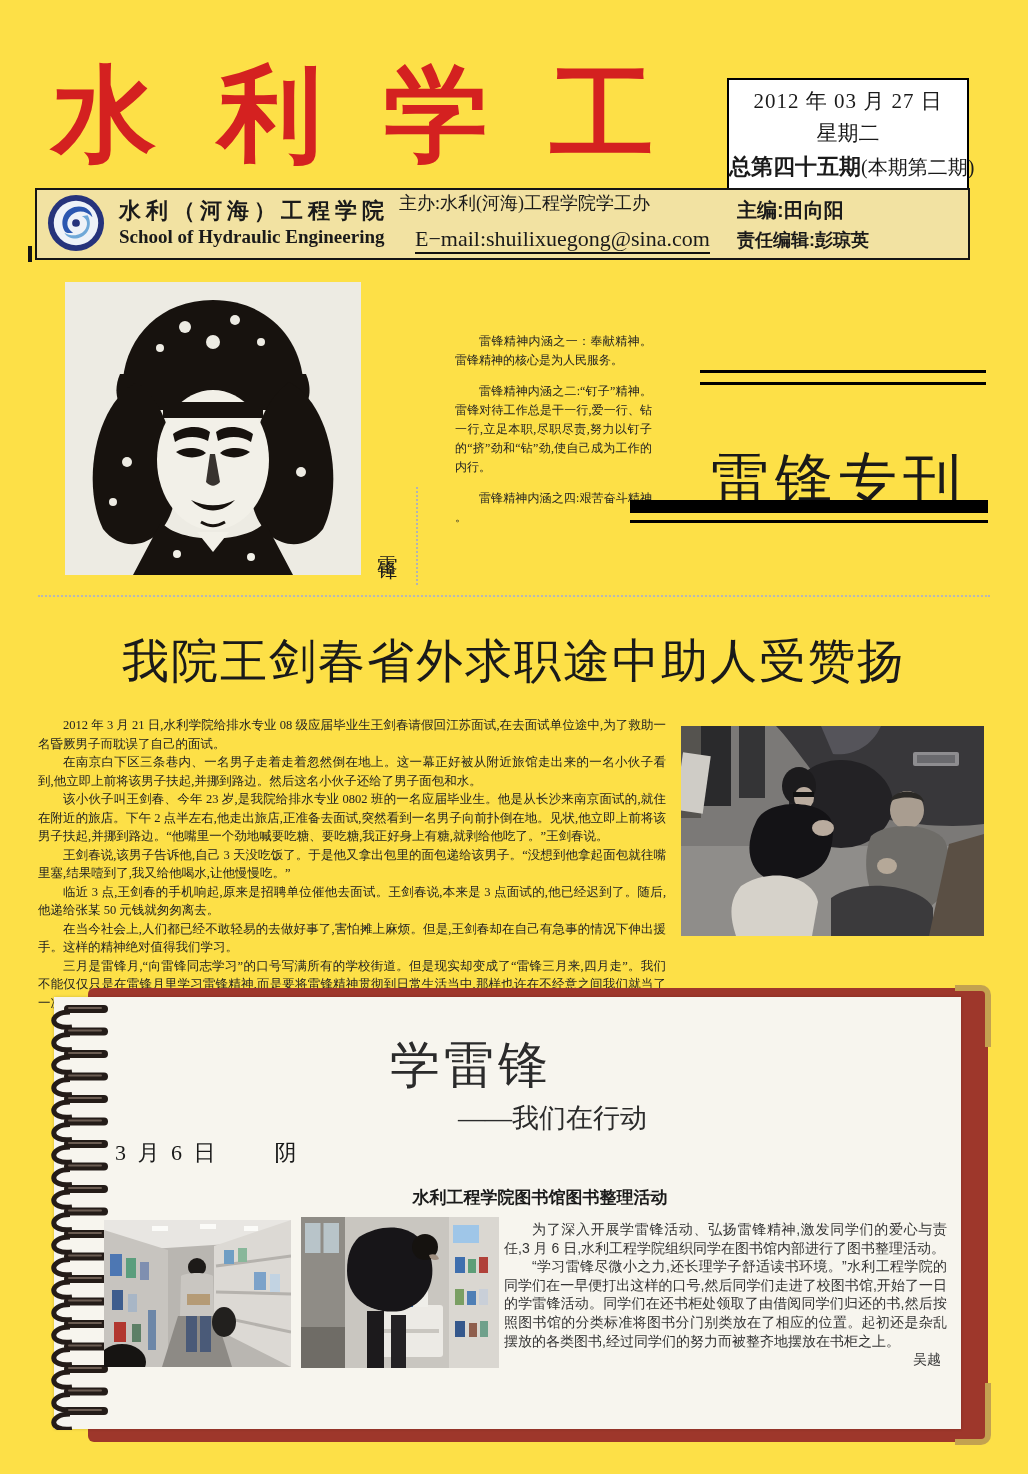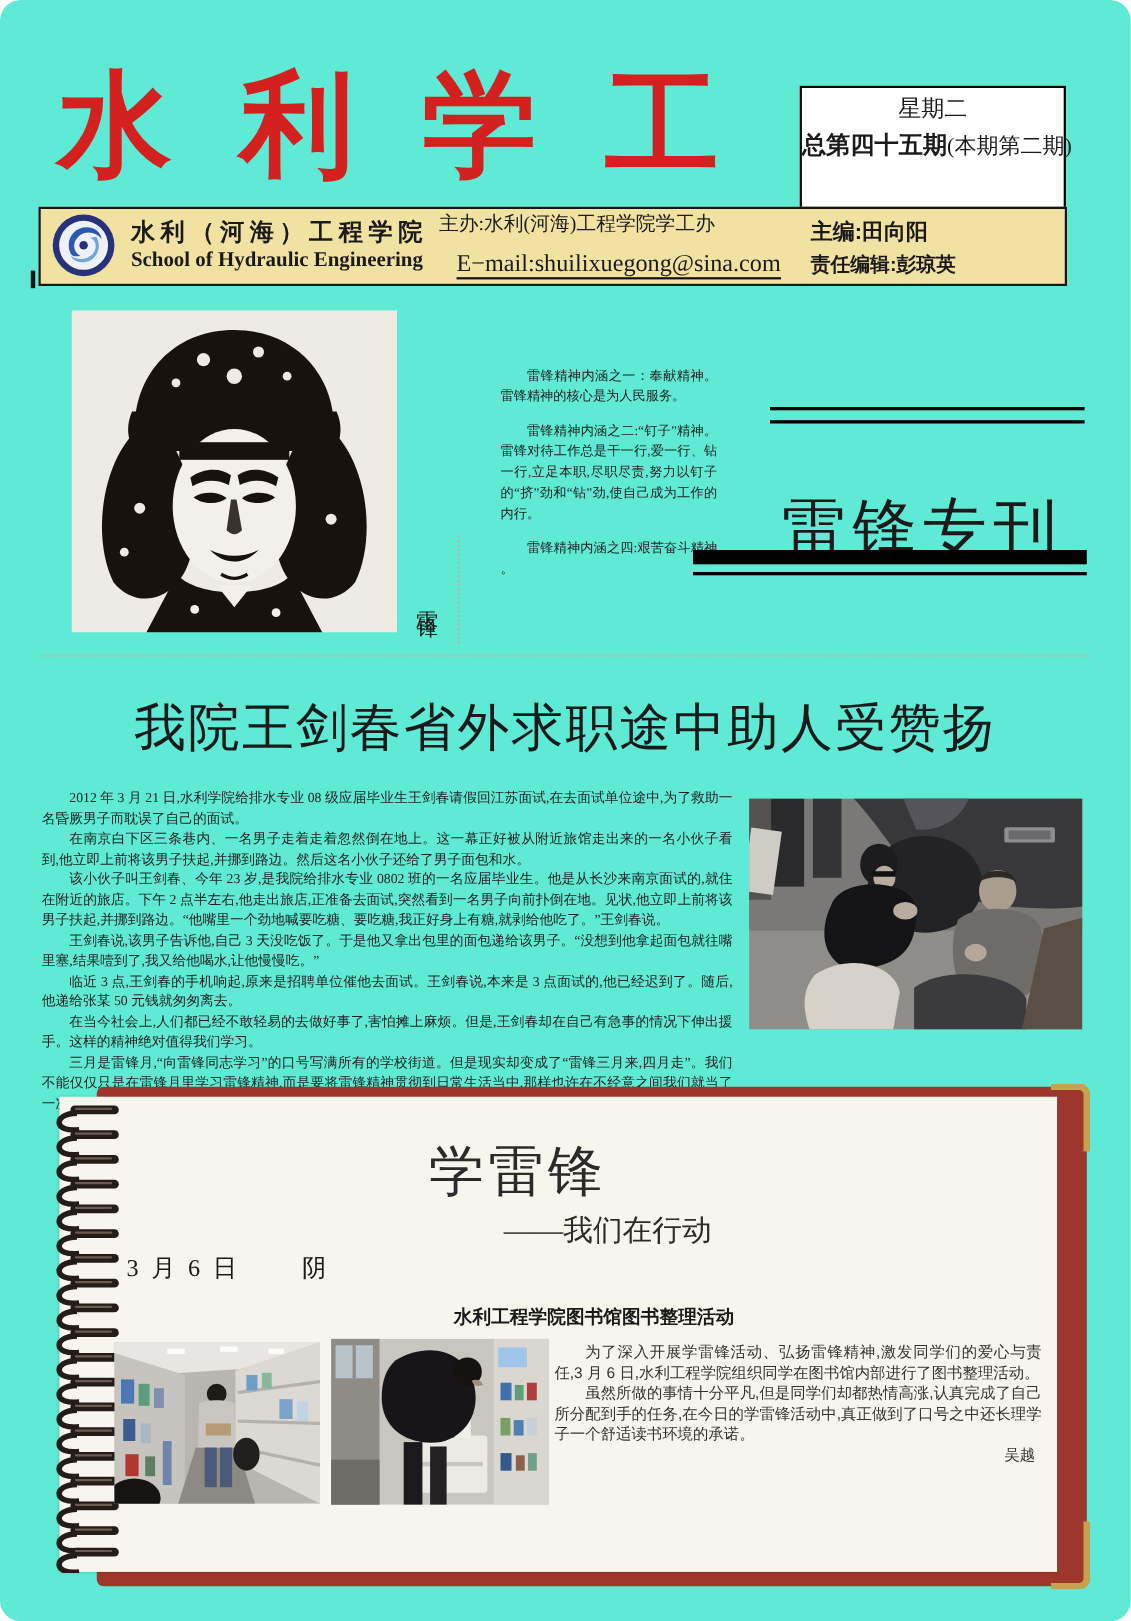--- a/index.html
+++ b/index.html
@@ -1,17 +1,17 @@
 <!DOCTYPE html>
 <html><head>
 <meta charset="utf-8">
 <style>
   html,body{margin:0;padding:0;background:#ffffff;}
-  #page{position:relative;width:1028px;height:1474px;background:#5eead4;overflow:hidden;
-        font-family:"Liberation Serif","DejaVu Serif",serif;color:#1a1a1a;border-radius:19px;}
+  #page{position:relative;width:1028px;height:1474px;background:#fde047;overflow:hidden;
+        font-family:"Liberation Serif","DejaVu Serif",serif;color:#1a1a1a;}
   .abs{position:absolute;}
 
   
   .masthead-title{left:52px;top:40px;width:660px;height:150px;line-height:150px;
        font-size:104px;font-weight:bold;color:#d42120;letter-spacing:62px;white-space:nowrap;}
   .date-box{left:727px;top:78px;width:238px;height:108px;background:#fff;border:2px solid #000;
        text-align:center;}
   .date-line1{margin-top:7px;font-size:21px;letter-spacing:1px;}
   .date-line2{font-size:21px;margin-top:4px;}
   .issue-line{margin-top:5px;white-space:nowrap;}
@@ -71,20 +71,21 @@
   .nb-sig{text-align:right;text-indent:0 !important;padding-right:6px;}
 </style>
 </head>
 <body>
 
 <div id="page">
 
   <div class="abs masthead-title">水利学工</div>
 
   <div class="abs date-box">
+    <div class="date-line1">2012 年 03 月 27 日</div>
     <div class="date-line2">星期二</div>
     <div class="issue-line"><span class="issue-bold">总第四十五期</span><span class="issue-rest">(本期第二期)</span></div>
   </div>
 
   <div class="abs yellow-band">
     <svg class="abs logo" viewBox="0 0 60 60">
       <circle cx="30" cy="30" r="29" fill="#26337b"></circle>
       <circle cx="30" cy="30" r="23" fill="#eef2f8"></circle>
       <path d="M18,38 C12,26 20,13 33,13 C41,13 46,18 47,24 C41,17 31,16 25,22 C19,28 20,36 27,40 C22,41 19,40 18,38 Z" fill="#2b57b0"></path>
       <path d="M42,22 C48,32 42,45 30,46 C24,46 20,44 18,40 C26,45 36,43 40,36 C43,30 41,25 36,23 Z" fill="#6fa8d8"></path>
@@ -281,18 +282,18 @@
         <rect x="114" y="72" width="13" height="18" fill="#efeee9"></rect>
       <path d="M58,20 C88,2 122,10 130,42 C136,68 122,88 100,94 C70,98 46,82 46,54 C46,38 50,28 58,20 Z" fill="#171518"></path>
       <circle cx="124" cy="30" r="13" fill="#15120f"></circle>
       <path d="M128,38 C133,36 137,38 138,42 C134,44 129,43 128,38 Z" fill="#a08f80"></path>
       <rect x="66" y="94" width="17" height="57" fill="#1c1a1c"></rect>
         <rect x="90" y="98" width="15" height="53" fill="#232124"></rect>
     </svg>
 
     <div class="nb-text">
       <p>为了深入开展学雷锋活动、弘扬雷锋精神,激发同学们的爱心与责任,3 月 6 日,水利工程学院组织同学在图书馆内部进行了图书整理活动。</p>
-      <p>虽然所做的事情十分平凡,但是同学们却都热情高涨,认真完成了自己所分配到手的任务,在今日的学雷锋活动中,真正做到了口号之中还长理学子一个舒适读书环境的承诺。</p>
+      <p>“学习雷锋尽微小之力,还长理学子舒适读书环境。”水利工程学院的同学们在一早便打出这样的口号,然后同学们走进了校图书馆,开始了一日的学雷锋活动。同学们在还书柜处领取了由借阅同学们归还的书,然后按照图书馆的分类标准将图书分门别类放在了相应的位置。起初还是杂乱摆放的各类图书,经过同学们的努力而被整齐地摆放在书柜之上。</p>
       <p class="nb-sig">吴越</p>
     </div>
   </div>
 
 </div>
 
 </body></html>

